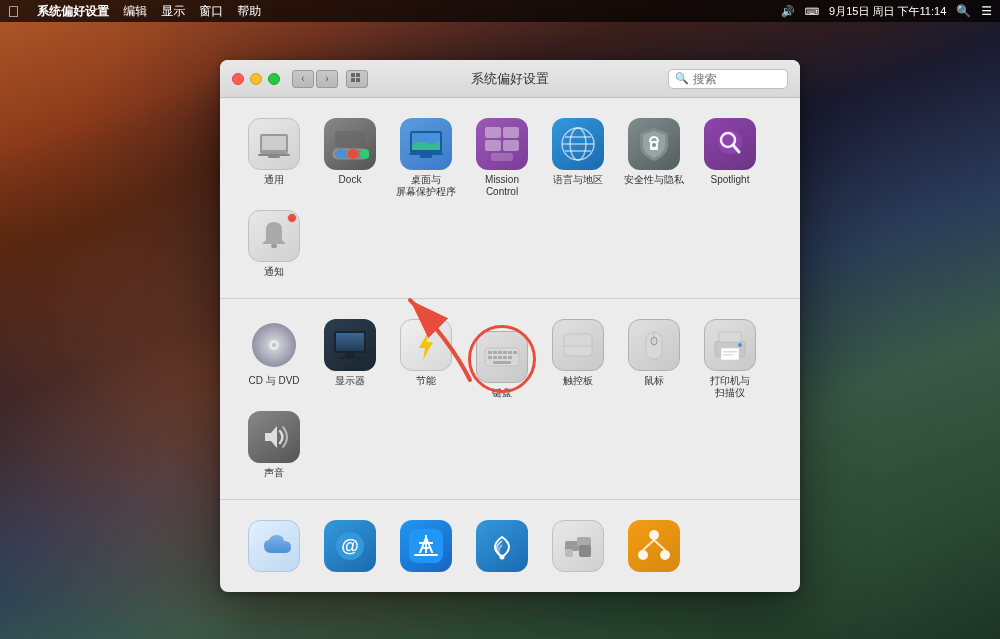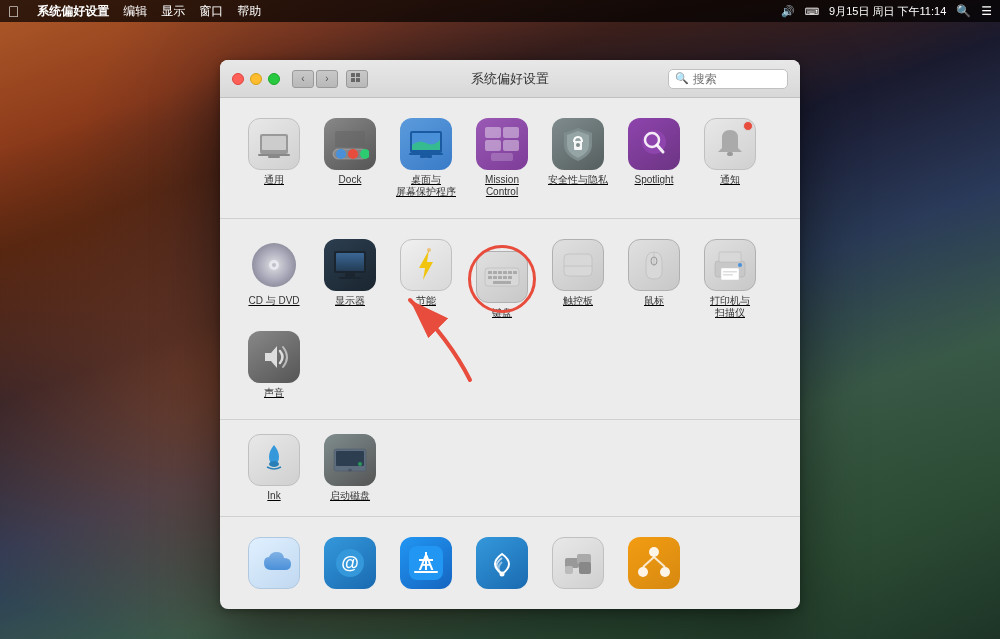--- a/index.html
+++ b/index.html
@@ -191,21 +191,20 @@
 
     .icon-item {
       width: 76px;
       display: flex;
       flex-direction: column;
       align-items: center;
       padding: 6px 4px;
       cursor: pointer;
       border-radius: 6px;
       gap: 4px;
-      text-decoration: underline;
     }
 
     .icon-box {
       width: 52px;
       height: 52px;
       display: flex;
       align-items: center;
       justify-content: center;
       border-radius: 12px;
       position: relative;
@@ -441,20 +440,32 @@
             <rect x="20" y="2" width="16" height="11" rx="2" fill="rgba(255,255,255,0.4)"></rect>
             <rect x="2" y="15" width="16" height="11" rx="2" fill="rgba(255,255,255,0.4)"></rect>
             <rect x="20" y="15" width="16" height="11" rx="2" fill="rgba(255,255,255,0.4)"></rect>
             <rect x="8" y="28" width="22" height="8" rx="2" fill="rgba(255,255,255,0.2)"></rect>
           </svg>
         </div>
         <span class="icon-label" style="white-space:pre-line;">Mission
 Control</span>
       </div>
 
+      <div class="icon-item">
+        <div class="icon-box icon-language">
+          <svg width="38" height="38" viewBox="0 0 38 38">
+            <circle cx="19" cy="19" r="16" fill="none" stroke="rgba(255,255,255,0.6)" stroke-width="1.5"></circle>
+            <ellipse cx="19" cy="19" rx="8" ry="16" fill="none" stroke="rgba(255,255,255,0.6)" stroke-width="1.5"></ellipse>
+            <line x1="3" y1="19" x2="35" y2="19" stroke="rgba(255,255,255,0.6)" stroke-width="1.5"></line>
+            <line x1="6" y1="12" x2="32" y2="12" stroke="rgba(255,255,255,0.6)" stroke-width="1.5"></line>
+            <line x1="6" y1="26" x2="32" y2="26" stroke="rgba(255,255,255,0.6)" stroke-width="1.5"></line>
+          </svg>
+        </div>
+        <span class="icon-label">语言与地区</span>
+      </div>
 
       <div class="icon-item">
         <div class="icon-box icon-security">
           <svg width="38" height="38" viewBox="0 0 38 38">
             <path d="M19 3 L33 8 L33 20 Q33 30 19 36 Q5 30 5 20 L5 8 Z" fill="#7f8c8d"></path>
             <path d="M19 6 L30 10 L30 20 Q30 28 19 33 Q8 28 8 20 L8 10 Z" fill="#95a5a6"></path>
             <rect x="15" y="16" width="8" height="9" rx="1" fill="white" opacity="0.9"></rect>
             <path d="M15 17 Q15 12 19 12 Q23 12 23 17" fill="none" stroke="white" stroke-width="2"></path>
             <circle cx="19" cy="20" r="2" fill="#7f8c8d"></circle>
           </svg>
@@ -603,48 +614,20 @@
             <path d="M25 13 Q30 19 25 25" fill="none" stroke="#ddd" stroke-width="2.5" stroke-linecap="round"></path>
             <path d="M28 9 Q36 19 28 29" fill="none" stroke="#ddd" stroke-width="2" stroke-linecap="round" opacity="0.7"></path>
           </svg>
         </div>
         <span class="icon-label">声音</span>
       </div>
 
     </div>
   </div>
 
-  <div class="grid-section" style="padding-top:8px;padding-bottom:8px;">
-    <div class="icon-grid">
-
-      <div class="icon-item">
-        <div class="icon-box icon-ink">
-          <svg width="38" height="38" viewBox="0 0 38 38">
-            <path d="M19 4 Q24 10 24 16 Q24 22 19 24 Q14 22 14 16 Q14 10 19 4Z" fill="#3498db"></path>
-            <ellipse cx="19" cy="23" rx="5" ry="3" fill="#2980b9"></ellipse>
-            <path d="M12 26 Q16 28 19 28 Q22 28 26 26" fill="none" stroke="#2980b9" stroke-width="1.5"></path>
-          </svg>
-        </div>
-        <span class="icon-label">Ink</span>
-      </div>
-
-      <div class="icon-item">
-        <div class="icon-box icon-startup">
-          <svg width="38" height="38" viewBox="0 0 38 38">
-            <rect x="3" y="8" width="32" height="22" rx="2" fill="#5d6d7e" stroke="#4a5568" stroke-width="0.5"></rect>
-            <rect x="5" y="10" width="28" height="15" rx="1" fill="#2c3e50"></rect>
-            <ellipse cx="19" cy="29" rx="2" ry="1.5" fill="#4a5568"></ellipse>
-            <circle cx="29" cy="23" r="2" fill="#27ae60" opacity="0.8"></circle>
-          </svg>
-        </div>
-        <span class="icon-label">启动磁盘</span>
-      </div>
-
-    </div>
-  </div>
 
   <div class="grid-section">
     <div class="icon-grid">
 
       <div class="icon-item">
         <div class="icon-box icon-icloud">
           <svg width="42" height="42" viewBox="0 0 42 42">
             <path d="M32 28 Q38 28 38 22 Q38 16 31 16 Q30 10 24 10 Q18 10 16 15 Q11 15 11 21 Q11 28 18 28 Z" fill="#4a90d9"></path>
             <path d="M32 28 Q38 28 38 22 Q38 16 31 16 Q30 10 24 10 Q18 10 16 15 Q11 15 11 21 Q11 28 18 28 Z" fill="url(#cloud-grad)" opacity="0.5"></path>
             <defs>

